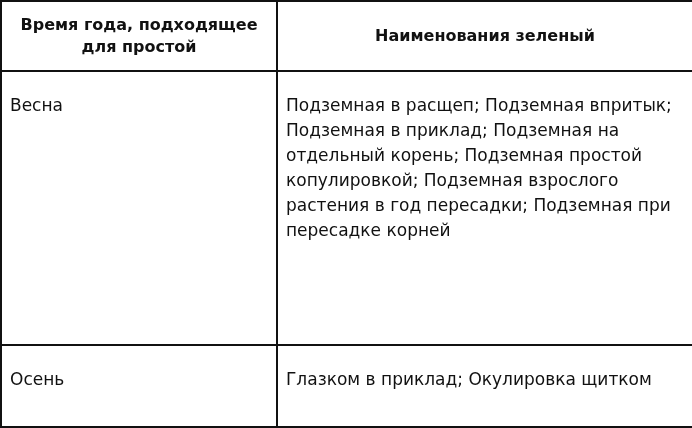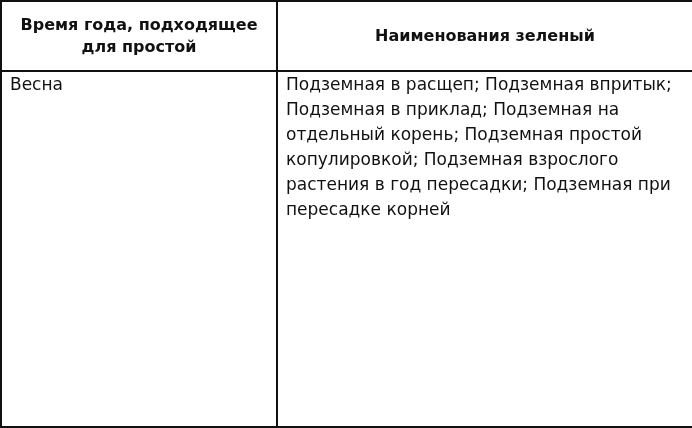--- a/index.html
+++ b/index.html
@@ -21,21 +21,21 @@
     font-size: 16px;
     line-height: 22px;
     text-align: center;
     vertical-align: middle;
     height: 68px;
     padding: 0 6px;
   }
   td {
     font-size: 17px;
     line-height: 25px;
-    padding: 0 6px 4px 8px;
+    padding: 21px 6px 4px 8px;
     text-align: left;
   }
   col.c1 { width: 276px; }
   col.c2 { width: 416px; }
   tr.r-spring td { height: 146px; }
   tr.r-summer td { height: 152px; }
   tr.r-autumn td { height: 26px; }
 </style>
 </head>
 <body>
@@ -49,14 +49,18 @@
     <tr>
       <th>Время года, подходящее для простой</th>
       <th>Наименования зеленый</th>
     </tr>
   </thead>
   <tbody>
     <tr class="r-spring">
       <td>Весна</td>
       <td>Подземная в расщеп; Подземная впритык; Подземная в приклад; Подземная на отдельный корень; Подземная простой копулировкой; Подземная взрослого растения в год пересадки; Подземная при пересадке корней</td>
     </tr>
+    <tr class="r-autumn">
+      <td>Осень</td>
+      <td>Глазком в приклад; Окулировка щитком</td>
+    </tr>
   </tbody>
 </table>
 
 </body></html>

